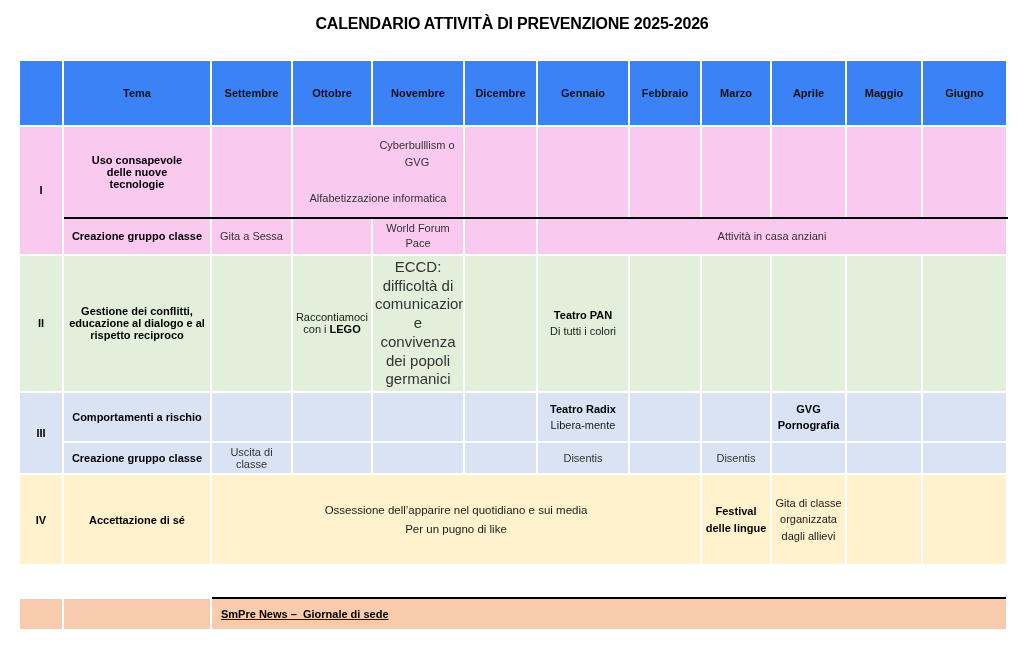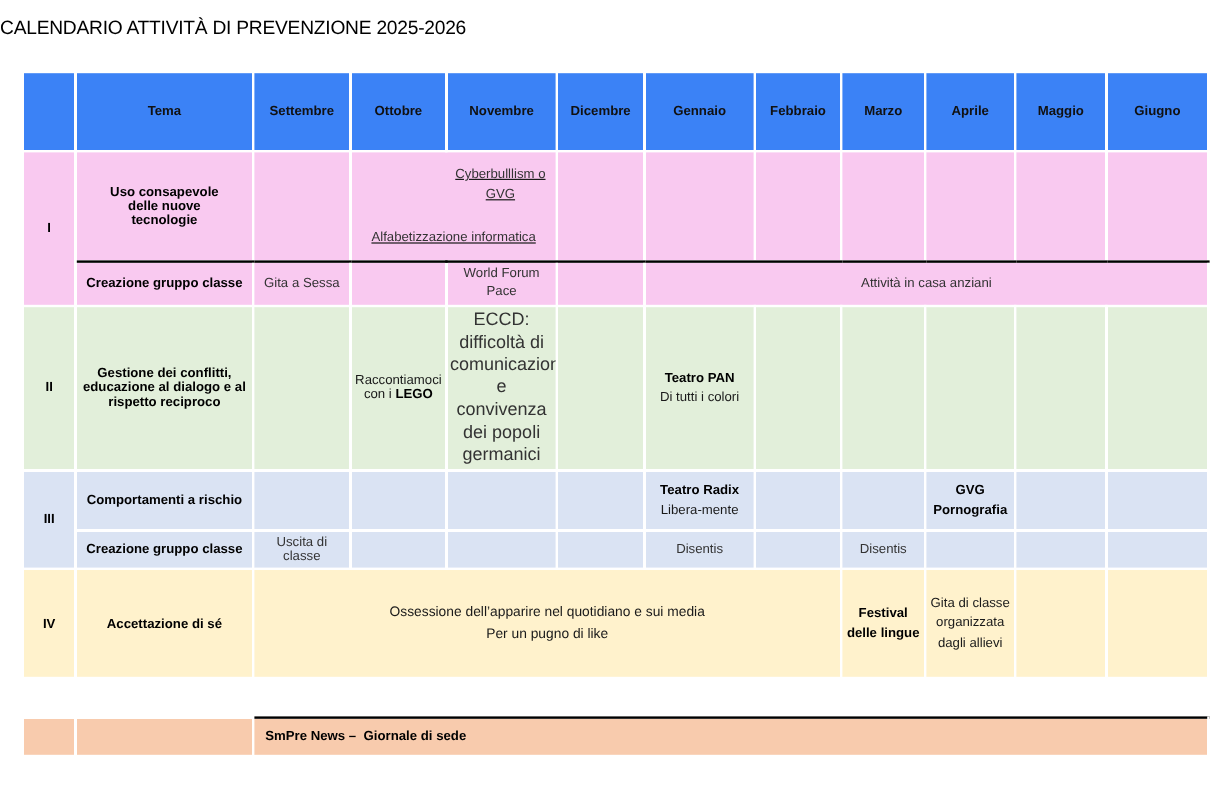--- a/index.html
+++ b/index.html
@@ -6,23 +6,23 @@
   html, body {
     margin: 0; padding: 0;
     width: 1024px; height: 655px;
     background: #ffffff;
     font-family: "Liberation Sans", sans-serif;
     color: #1a1a1a;
     overflow: hidden;
   }
   .page-title {
     margin-top: 15px;
-    text-align: left;
+    text-align: center;
     font-size: 16px;
-    font-weight: normal;
+    font-weight: bold;
     color: #000000;
     letter-spacing: -0.2px;
   }
   table.cal {
     border-collapse: collapse;
     table-layout: fixed;
     margin-left: 18px;
     margin-top: 26px;
     width: 988px;
   }
@@ -49,32 +49,32 @@
   .or-d   { background: #f8cbad; }
   .or-l   { background: #fbe5d6; }
 
   .h-head { height: 66px; }
   .h-r1 { height: 92px; }
   .h-r2 { height: 33px; }
   .h-r3 { height: 90px; }
   .h-r4 { height: 50px; }
   .h-r5 { height: 32px; }
   .h-r6 { height: 91px; }
-  .h-b  { height: 32px; }
+  .h-b  { height: 32px; text-decoration: underline; }
 
   .bold { font-weight: bold; color: #000; }
   .lite { color: #333; }
   .ital { }
   .bb-black { border-bottom: 2px solid #000; }
   .bt-black { border-top: 2px solid #000; }
 
   .tema-narrow { max-width: 96px; margin: 0 auto; }
   .tema-pad { padding: 1px; margin-left: 34px; }
 
-  .cyber-cell { padding: 0; text-decoration: underline; }
+  .cyber-cell { padding: 0; }
   .cyber-wrap {
     height: 84px; display: flex; flex-direction: column;
     justify-content: space-between; padding: 7px 0 10px 0;
   }
   .cyber-top { margin-left: auto; width: 92px; text-align: center; line-height: 1.5; }
   .ecc-small { font-size: 15px; line-height: 1.25; }
   .show-title { line-height: 1.5; }
   .oss { font-size: 11.5px; line-height: 1.6; text-align: center; }
   .proj-text {
     text-align: left; padding-left: 9px;

